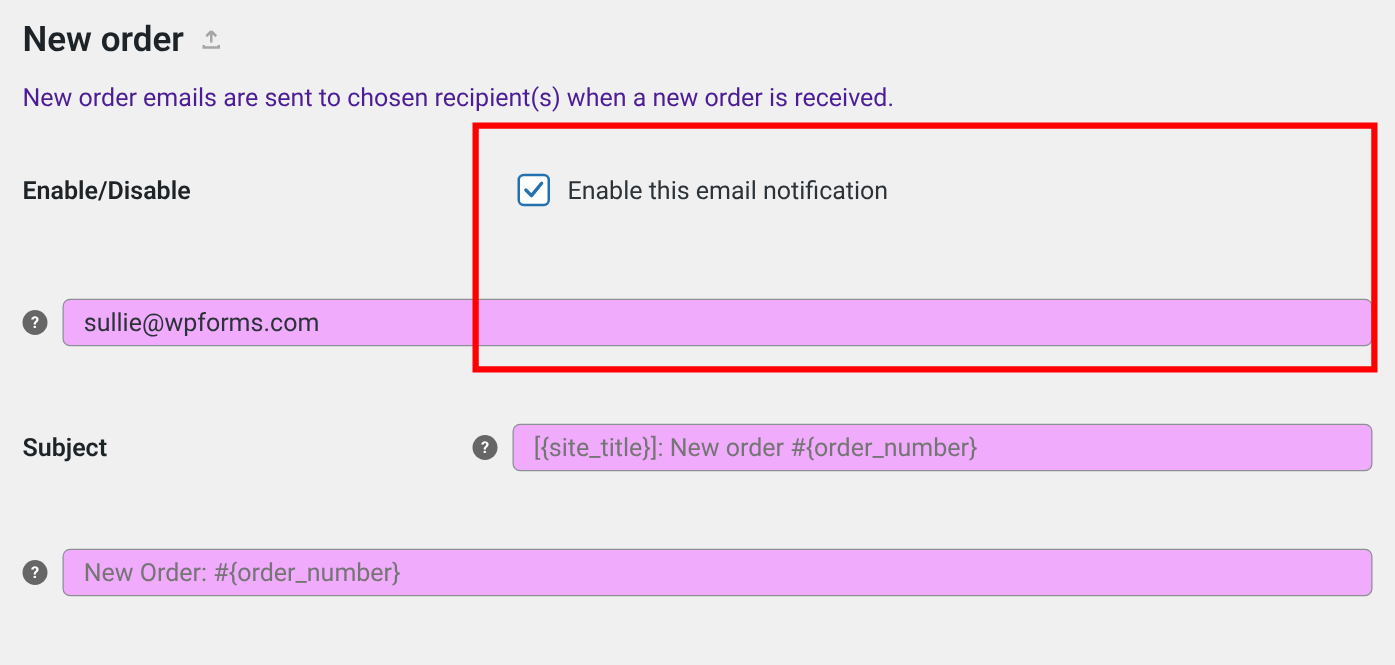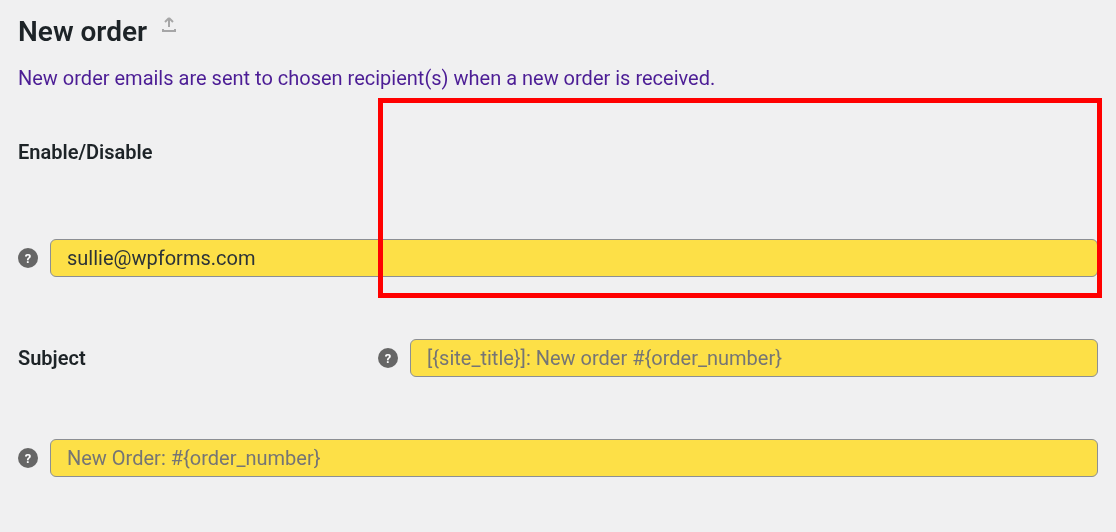--- a/index.html
+++ b/index.html
@@ -9,21 +9,21 @@
     }
     body {
       font-family: -apple-system, BlinkMacSystemFont, "Segoe UI", Roboto, sans-serif;
       background: #f0f0f1;
       padding: 15px 18px;
       width: 1116px;
       color: #3c434a;
     }
     .page-header {
       display: flex;
-      align-items: flex-start;
+      align-items: center;
       gap: 12px;
       margin-bottom: 18px;
     }
     .page-title {
       font-size: 28px;
       font-weight: 600;
       color: #1d2327;
     }
     .back-link {
       color: #777;
@@ -102,21 +102,21 @@
     .checkbox-label {
       font-size: 20px;
       color: #2c3338;
     }
     .text-input {
       flex: 1;
       font-size: 20px;
       padding: 6px 16px;
       border: 1px solid #8c8f94;
       border-radius: 6px;
-      background: #fde047;
+      background: #f0abfc;
       color: #2c3338;
       font-family: inherit;
     }
     .text-input::placeholder {
       color: #757575;
     }
     .outer-row {
       display: flex;
       align-items: center;
       min-height: 48px;
@@ -136,20 +136,30 @@
 </div>
 
 <p class="description">New order emails are sent to chosen recipient(s) when a new order is received.</p>
 
 <div class="fields-area">
 
   <div class="overlay-highlight"></div>
 
   <div class="outer-row" style="margin-bottom:58px;">
     <div class="row-label">Enable/Disable</div>
+    <div class="field-cell">
+      <div class="checkbox-wrap">
+        <span class="checkbox">
+          <svg viewBox="0 0 20 20">
+              <path d="M3 10 L8 15 L17 4" stroke="#2271b1" stroke-width="3" fill="none" stroke-linecap="round" stroke-linejoin="round"></path>
+            </svg>
+        </span>
+        <span class="checkbox-label">Enable this email notification</span>
+      </div>
+    </div>
   </div>
 
   <div class="outer-row" style="margin-bottom:52px;">
     <div class="field-cell">
       <span class="help-icon">?</span>
       <input type="text" class="text-input" value="sullie@wpforms.com" style="">
     </div>
   </div>
 
   <div class="outer-row" style="margin-bottom:52px;justify-content:center;">

